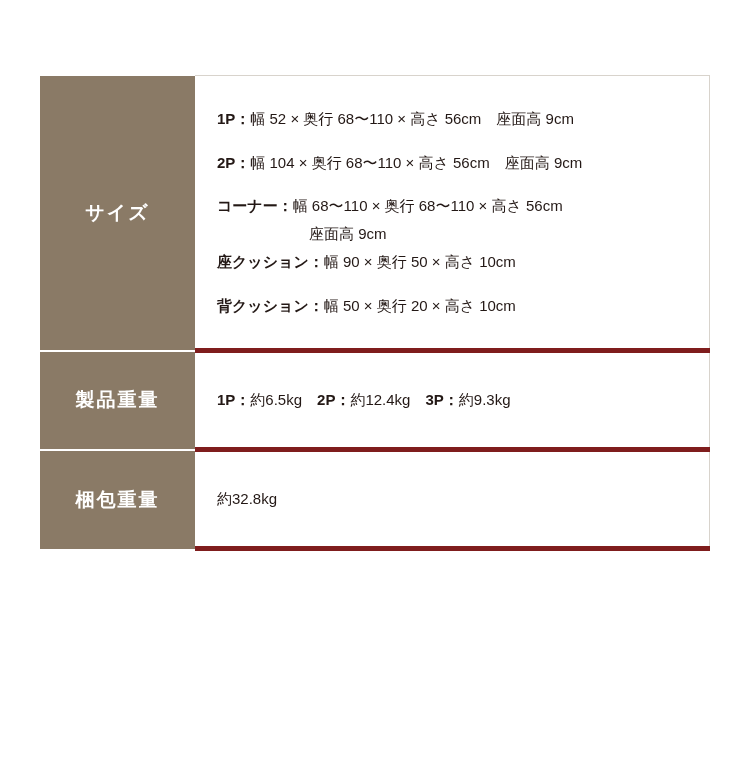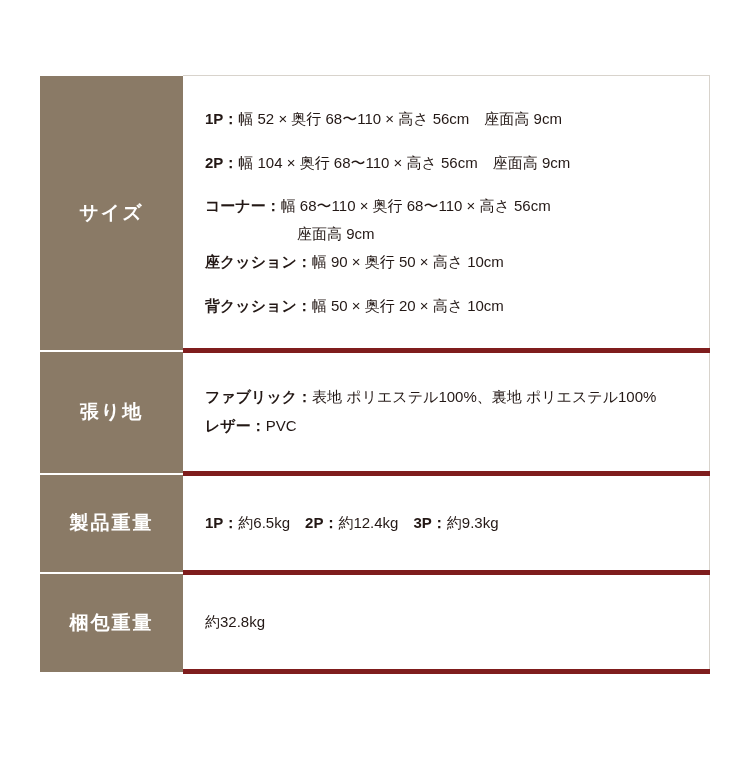--- a/index.html
+++ b/index.html
@@ -25,21 +25,21 @@
   }
 
   .spec-table tr {
     border-bottom: 2px solid #ffffff;
   }
   .spec-table tr:last-child {
     border-bottom: none;
   }
 
   .label-cell {
-    width: 143px;
+    width: 155px;
     background: #8a7a66;
     color: #ffffff;
     text-align: center;
     vertical-align: middle;
     font-size: 19px;
     font-weight: bold;
     letter-spacing: 2px;
     padding: 0;
   }
 
@@ -94,27 +94,20 @@
         <span class="line"><span class="b">1P：</span><span>幅 52 × 奥行 68〜110 × 高さ 56cm　座面高 9cm</span></span>
         <span class="line"><span class="b">2P：</span><span>幅 104 × 奥行 68〜110 × 高さ 56cm　座面高 9cm</span></span>
         <span class="line"><span class="b">コーナー：</span><span>幅 68〜110 × 奥行 68〜110 × 高さ 56cm</span></span>
         <span class="line-sub">座面高 9cm</span>
         <span class="line"><span class="b">座クッション：</span><span>幅 90 × 奥行 50 × 高さ 10cm</span></span>
         <span class="line"><span class="b">背クッション：</span><span>幅 50 × 奥行 20 × 高さ 10cm</span></span>
       </td>
     </tr>
 
 
-    <tr class="row-upholstery">
-      <td class="label-cell">張り地</td>
-      <td class="value-cell tight">
-        <span class="line"><span class="b">ファブリック：</span><span>表地 ポリエステル100%、裏地 ポリエステル100%</span></span>
-        <span class="line"><span class="b">レザー：</span><span>PVC</span></span>
-      </td>
-    </tr>
 
     <tr class="row-weight">
       <td class="label-cell">製品重量</td>
       <td class="value-cell">
         <span class="line"><span class="b">1P：</span><span>約6.5kg　</span><span class="b">2P：</span><span>約12.4kg　</span><span class="b">3P：</span><span>約9.3kg</span></span>
       </td>
     </tr>
 
     <tr class="row-package">
       <td class="label-cell">梱包重量</td>

